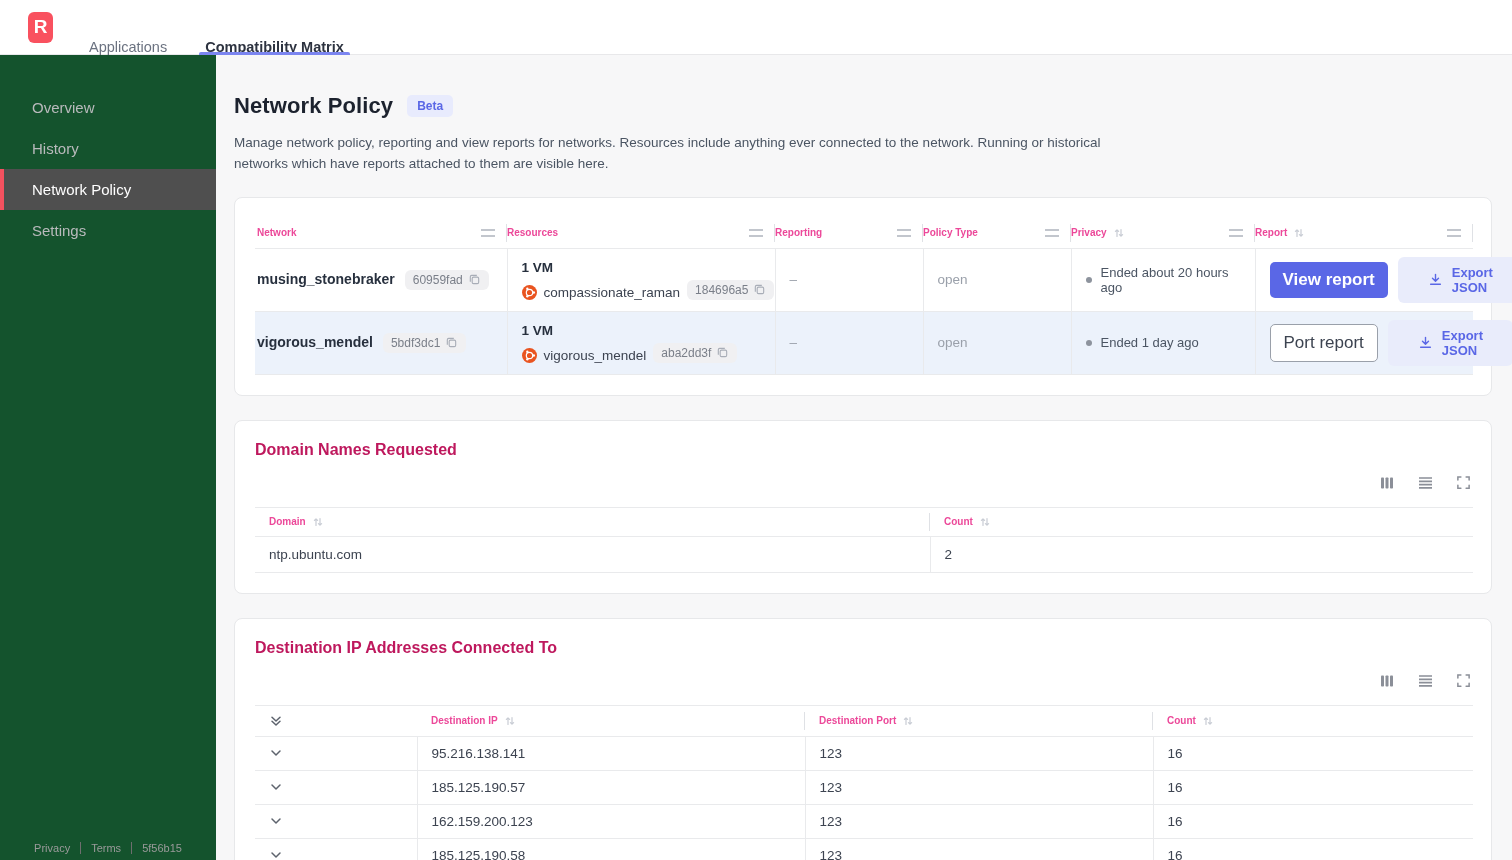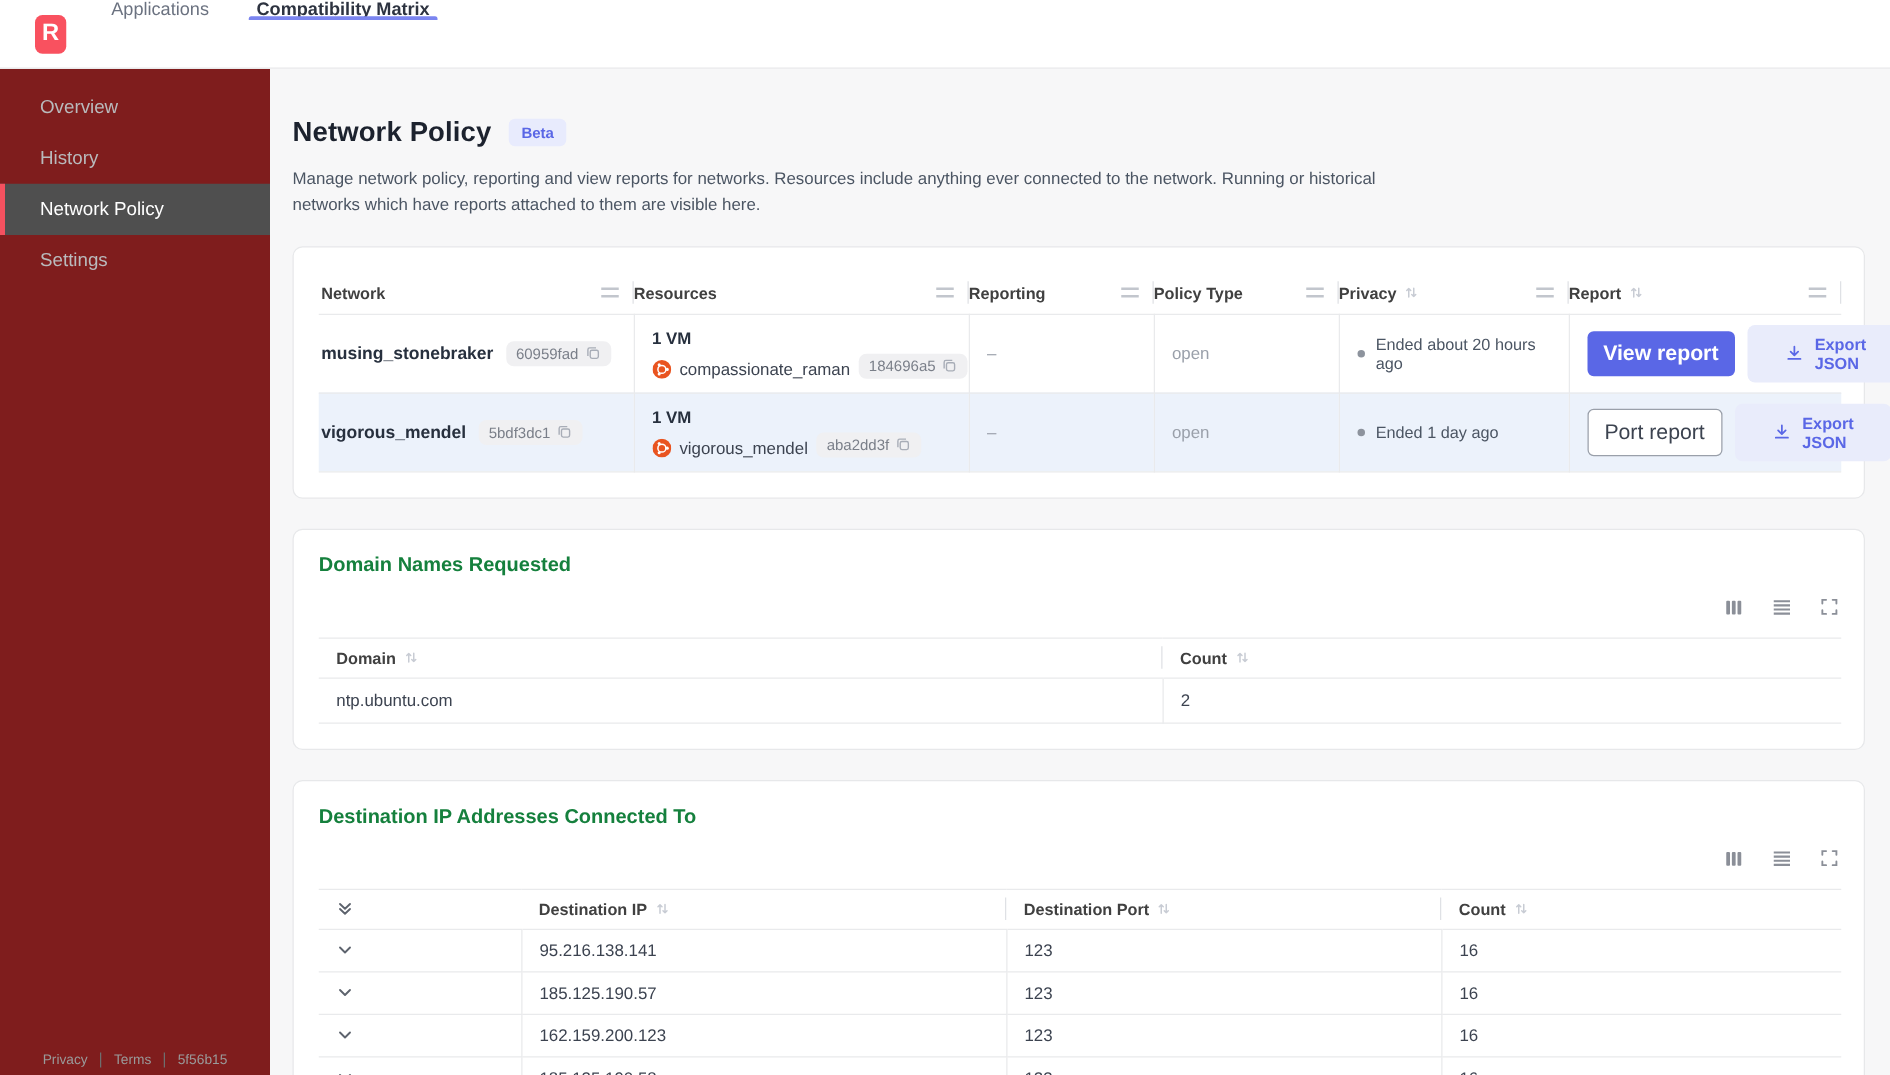--- a/index.html
+++ b/index.html
@@ -4,53 +4,53 @@
 <style>
   * { margin:0; padding:0; box-sizing:border-box; }
   html,body { width:1512px; height:860px; overflow:hidden; }
   body { font-family:"Liberation Sans","DejaVu Sans",sans-serif; background:#f7f7f8; color:#3c4350; }
 
   .app { display:grid; grid-template-rows:55px 805px; grid-template-columns:216px 1296px; width:1512px; height:860px; }
 
   
   .topnav { grid-column:1/3; background:#fff; border-bottom:1px solid #e8e8ea; display:flex; align-items:center; padding:0 28px; position:relative; z-index:5; }
   .logo { width:25px; height:31px; background:#f9515f; border-radius:6px; color:#fff; font-weight:bold; font-size:19px; display:flex; align-items:center; justify-content:center; margin-right:34px; cursor:pointer; }
-  .main-tabs { display:flex; align-items:flex-start; height:55px; gap:34px; }
+  .main-tabs { display:flex; align-items:flex-end; height:55px; gap:34px; }
   .tab { display:flex; align-items:center; font-size:14.5px; color:#6b7280; cursor:pointer; position:relative; padding:0 2px; }
   .tab.active { color:#2d3340; font-weight:bold; }
   .tab.active::after { content:""; position:absolute; left:-4px; right:-4px; bottom:0; height:3px; background:#7b85f0; border-radius:2px 2px 0 0; }
   .topnav-right { margin-left:auto; display:flex; align-items:center; gap:32px; }
   .nav-link { font-size:14.5px; color:#4b5563; cursor:pointer; }
   .avatar-wrap { display:flex; align-items:center; gap:6px; cursor:pointer; }
   .avatar { width:26px; height:26px; border-radius:8px; background:#7b7ff2; color:#fff; font-size:13px; font-weight:bold; display:flex; align-items:center; justify-content:center; }
 
   
-  .sidebar { background:#7f1d1d; display:flex; flex-direction:column; padding-top:10px; position:relative; }
+  .sidebar { background:#14532d; display:flex; flex-direction:column; padding-top:32px; position:relative; }
   .side-item { height:41px; display:flex; align-items:center; padding-left:28px; font-size:15px; color:#b9babc; cursor:pointer; border-left:4px solid transparent; }
   .side-item.active { background:#4f4f4f; color:#fff; border-left:4px solid #f4515f; }
   .side-footer { position:absolute; bottom:6px; left:0; width:100%; display:flex; justify-content:center; align-items:center; gap:10px; font-size:11px; color:#9a9a9a; }
   .side-footer .sep { width:1px; height:12px; background:#6e6e6e; }
   .side-footer span { cursor:default; }
   .side-footer .lnk { cursor:pointer; }
 
   
   .main { overflow:hidden; padding:38px 20px 0 18px; }
   .title-row { display:flex; align-items:center; gap:14px; margin-bottom:14px; }
   .page-title { font-size:22px; font-weight:bold; color:#1c222e; letter-spacing:.1px; }
   .beta-badge { background:#e8ebfd; color:#5a67e6; font-size:12px; font-weight:bold; padding:4px 10px; border-radius:5px; }
   .page-desc { font-size:13.5px; color:#4b5563; line-height:1.55; max-width:880px; margin-bottom:22px; }
 
   .card { background:#fff; border:1px solid #e7e8ea; border-radius:8px; padding:20px; margin-bottom:24px; }
-  .card-title { font-size:16px; font-weight:bold; color:#15803d; margin-bottom:16px; }
+  .card-title { font-size:16px; font-weight:bold; color:#be185d; margin-bottom:16px; }
   .card-toolbar { display:flex; justify-content:flex-end; gap:22px; margin-bottom:16px; }
   .tool-icon { color:#8b8f98; cursor:pointer; display:flex; align-items:center; }
 
   
   table { border-collapse:collapse; width:100%; table-layout:fixed; }
-  th { font-size:13px; font-weight:bold; color:#404040; text-align:left; padding:9px 12px 9px 0; position:relative; white-space:nowrap; }
+  th { font-size:10px; font-weight:bold; color:#ec4899; text-align:left; padding:9px 12px 9px 0; position:relative; white-space:nowrap; }
   th .th-inner { display:flex; align-items:center; gap:6px; }
   th .sep { position:absolute; right:0; top:50%; transform:translateY(-50%); width:1px; height:18px; background:#dfe1e5; }
   th .handle { margin-left:auto; width:14px; height:8px; border-top:2px solid #c2c6cd; border-bottom:2px solid #c2c6cd; cursor:col-resize; }
   .sort-icon { display:inline-flex; cursor:pointer; }
   td { border:1px solid #e9eaec; border-left:none; font-size:13.5px; color:#3c4350; padding:8px 14px; background:#fff; }
   td:last-child { border-right:none; }
   tr.hl td { background:#ecf2fb; }
 
   
   .net-table th:first-child .th-inner, .net-table td:first-child { padding-left:2px; }

